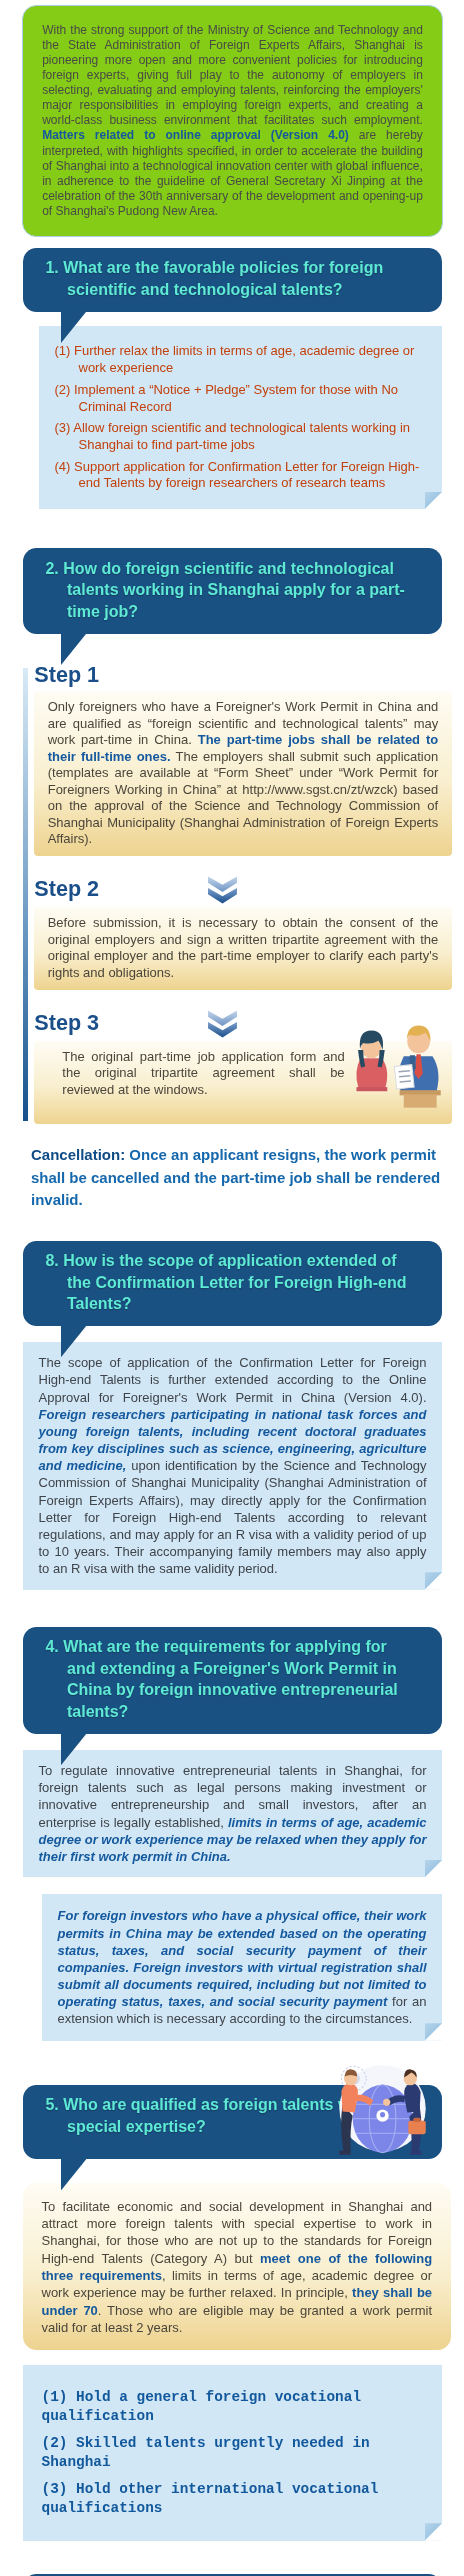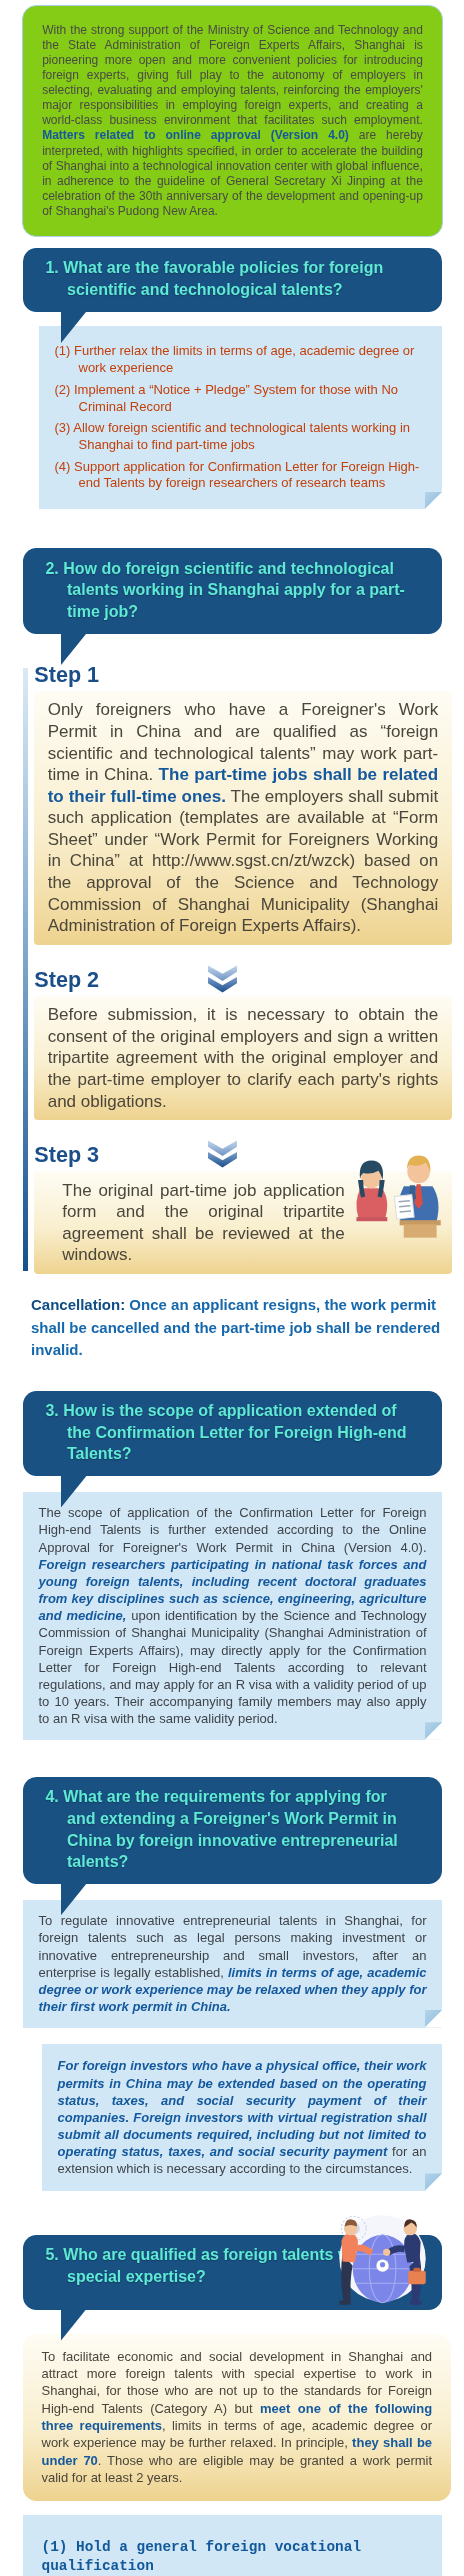--- a/index.html
+++ b/index.html
@@ -43,26 +43,26 @@
   }
   .q1-items { margin-left:39px; text-align:left; }
   .q-item { padding-left:24px; text-indent:-24px; margin:4.6px 0; color:#c2410c;
             font-size:13px; line-height:1.3; }
   
   .steps { position:relative; margin:28px 13.4px 0 23px; padding-left:11.3px; }
   .steps::before {
     content:""; position:absolute; left:0; top:6.2px; bottom:3.1px; width:5.2px;
     background:linear-gradient(180deg,#d9eaf6 0%,#6f9cc4 55%,#16518c 100%);
   }
-  .step-head { display:flex; align-items:flex-end; margin:5.2px 0 3.1px 0; }
+  .step-head { display:flex; align-items:flex-start; margin:5.2px 0 3.1px 0; }
   .step-label { font-size:21.6px; font-weight:bold; color:#1b4f8a; }
   .chev { margin-left:108px; }
   .ybox {
     background:linear-gradient(180deg,#fefcf4 0%,#f9efcf 55%,#eed38f 100%);
-    border-radius:4.1px; padding:8.2px 13.4px; font-size:17px; line-height:1.27;
+    border-radius:4.1px; padding:8.2px 13.4px; font-size:13px; line-height:1.27;
     color:#4b463b; text-align:justify; margin-bottom:20px;
   }
   .step3-box { position:relative; padding-right:107px; min-height:67px;padding-left:28px; }
   .people-illu { position:absolute; right:7.2px; top:-32px; width:98px; height:111px; }
   .cancellation { margin:11.3px 23px 0 31px; font-size:15px; font-weight:bold;
                   line-height:1.5; color:#1668ad; }
   .c-label { color:#0f4c86; }
   
   .indent-box { margin-left:42px; padding:13.4px 15.5px; }
   .indent-box .hl, .bluebox .hl { color:#14599e;font-style:italic; }
@@ -160,21 +160,21 @@
         <rect x="112" y="166" width="64" height="26" fill="#d8ab72"></rect>
       </svg>
     </div>
   </div>
 
   <p class="cancellation">
     <span class="c-label">Cancellation:</span><span> Once an applicant resigns, the work permit shall be cancelled and the part-time job shall be rendered invalid.</span>
   </p>
 
   <div class="bubble-wrap mt56">
-    <div class="bubble">3. How is the scope of application extended of the Confirmation Letter for Foreign High-end Talents?</div>
+    <div class="bubble">8. How is the scope of application extended of the Confirmation Letter for Foreign High-end Talents?</div>
     <div class="tail"></div>
   </div>
   <div class="bluebox fold mt30"><span>The scope of application of the Confirmation Letter for Foreign High-end Talents is further extended according to the Online Approval for Foreigner's Work Permit in China (Version 4.0). </span><span class="hl">Foreign researchers participating in national task forces and young foreign talents, including recent doctoral graduates from key disciplines such as science, engineering, agriculture and medicine,</span><span> upon identification by the Science and Technology Commission of Shanghai Municipality (Shanghai Administration of Foreign Experts Affairs), may directly apply for the Confirmation Letter for Foreign High-end Talents according to relevant regulations, and may apply for an R visa with a validity period of up to 10 years. Their accompanying family members may also apply to an R visa with the same validity period.</span></div>
 
   <div class="bubble-wrap mt72">
     <div class="bubble">4. What are the requirements for applying for and extending a Foreigner's Work Permit in China by foreign innovative entrepreneurial talents?</div>
     <div class="tail"></div>
   </div>
   <div class="bluebox fold mt30"><span>To regulate innovative entrepreneurial talents in Shanghai, for foreign talents such as legal persons making investment or innovative entrepreneurship and small investors, after an enterprise is legally established, </span><span class="hl">limits in terms of age, academic degree or work experience may be relaxed when they apply for their first work permit in China.</span></div>
   <div class="bluebox fold indent-box mt32"><span class="hl">For foreign investors who have a physical office, their work permits in China may be extended based on the operating status, taxes, and social security payment of their companies. Foreign investors with virtual registration shall submit all documents required, including but not limited to operating status, taxes, and social security payment</span><span> for an extension which is necessary according to the circumstances.</span></div>

